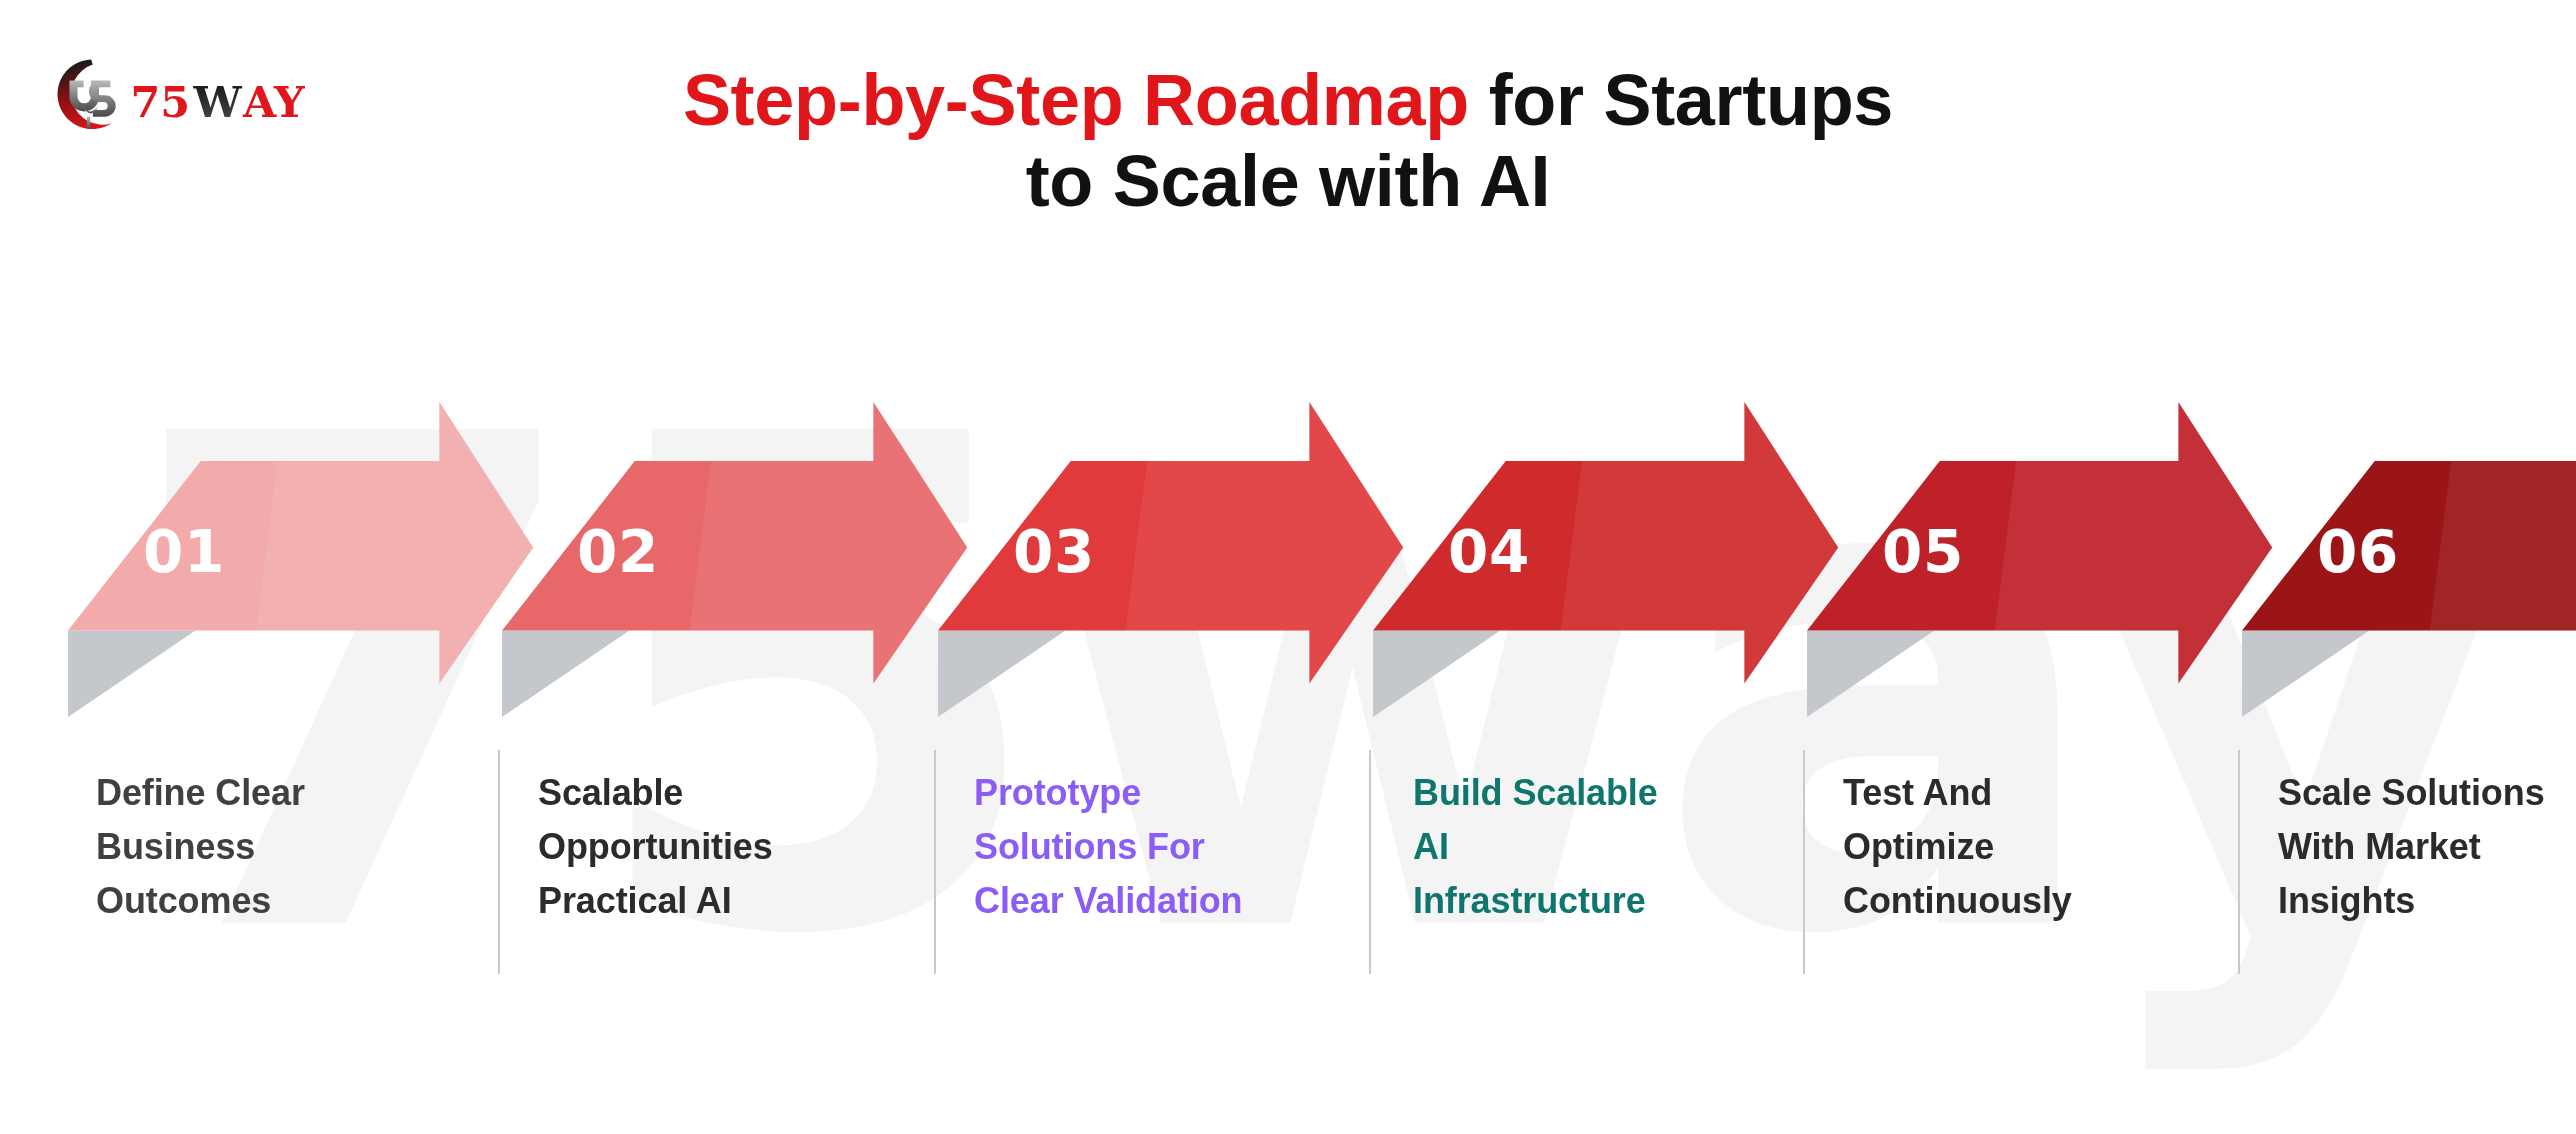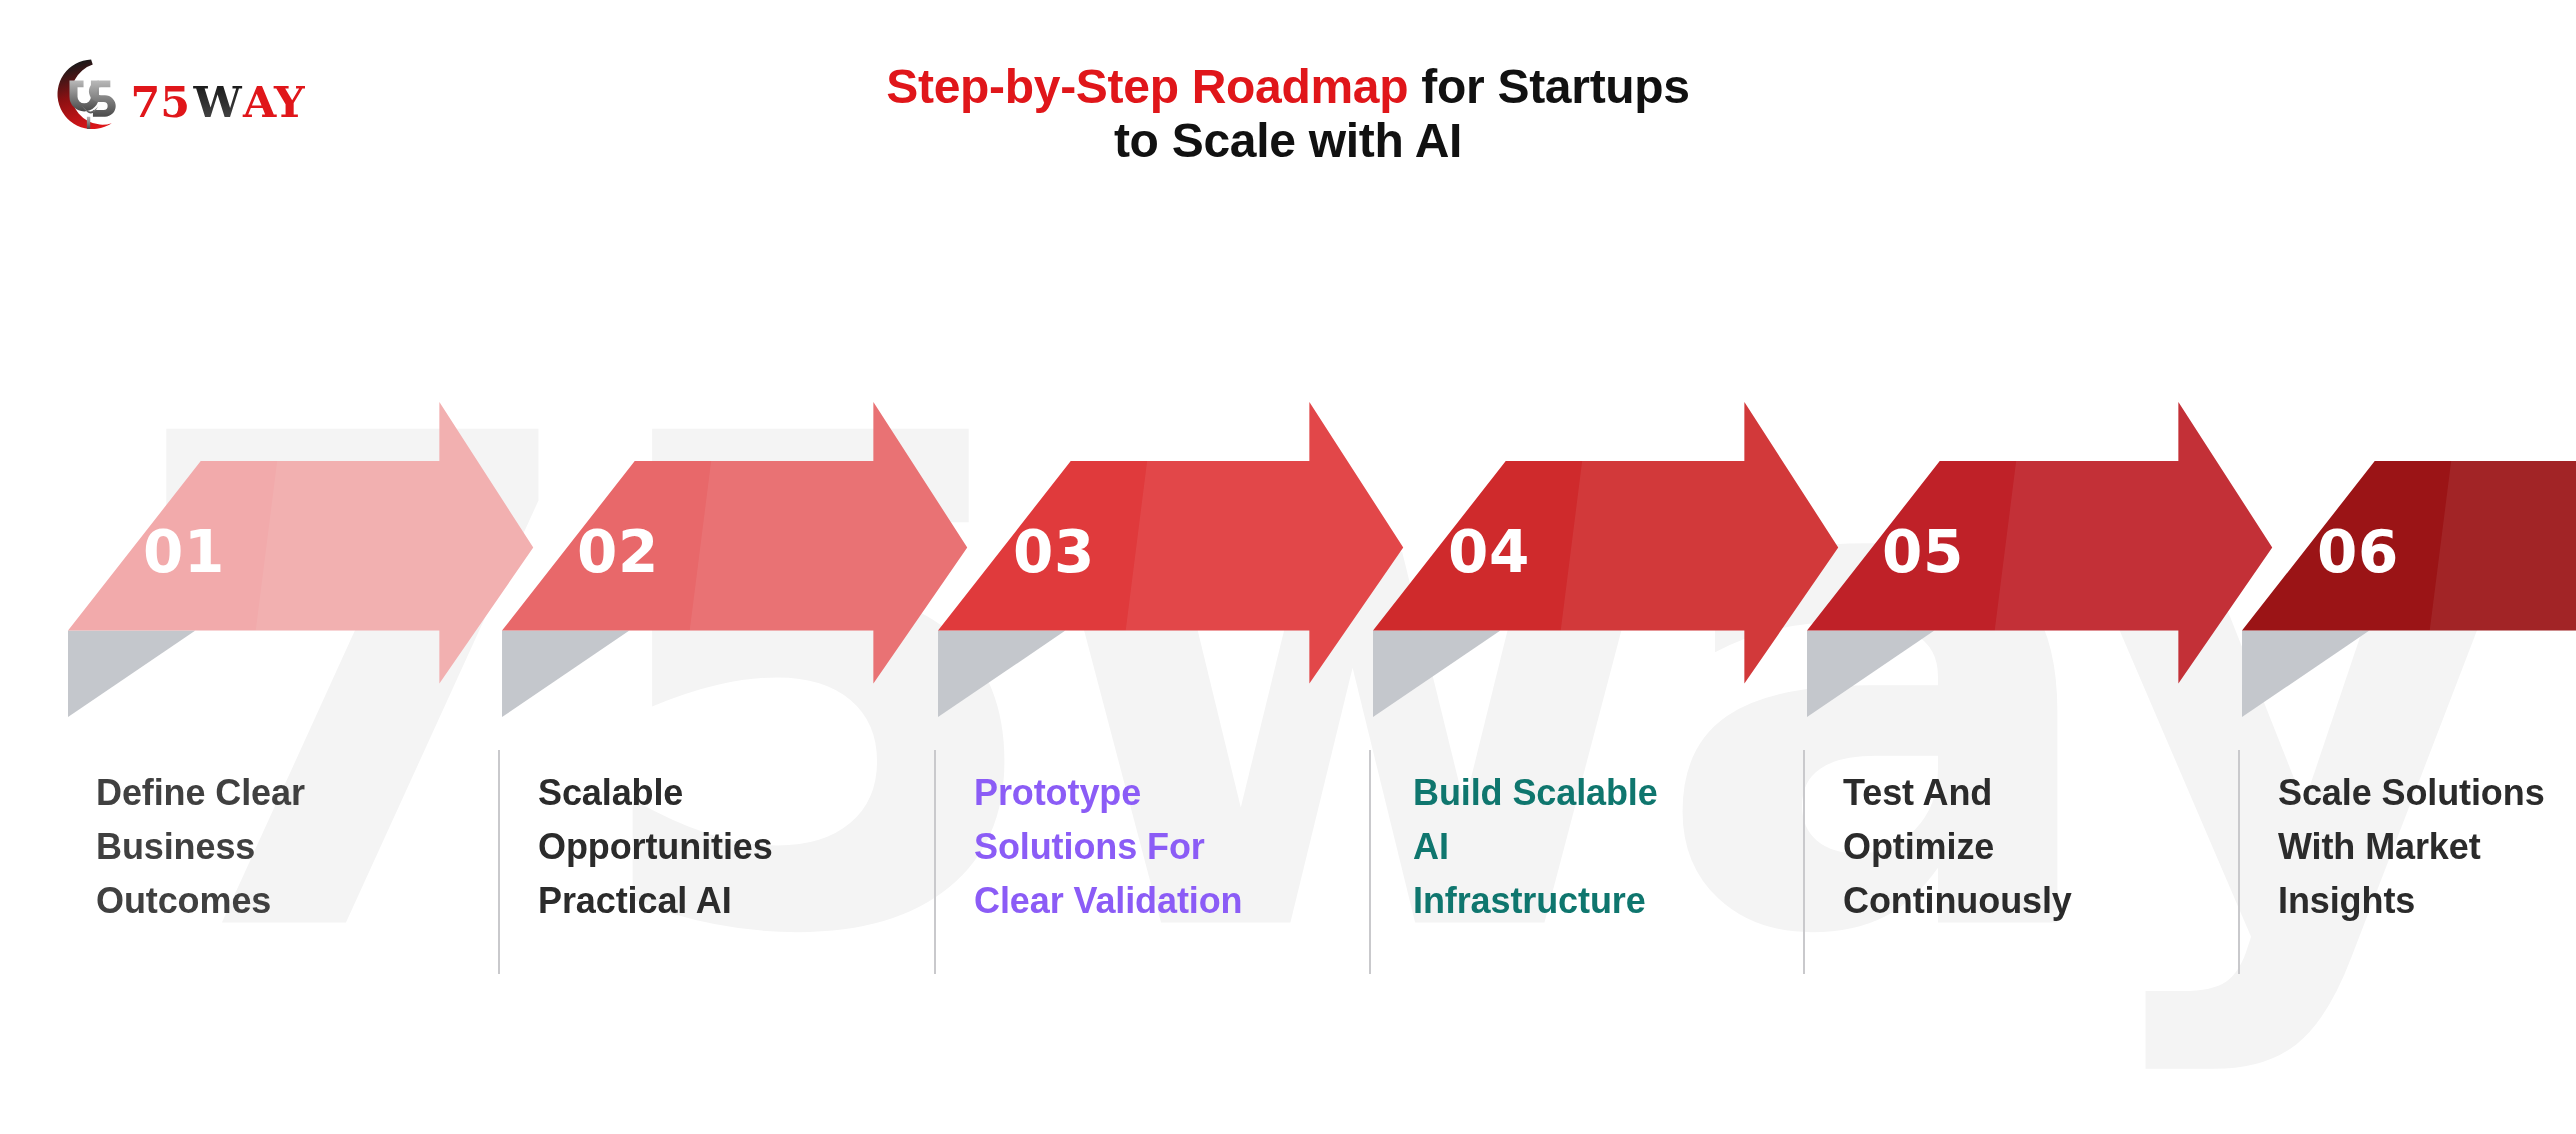--- a/index.html
+++ b/index.html
@@ -43,21 +43,21 @@
     position:absolute;
     left:510px; top:60px;
     width:1556px;
     text-align:center;
     z-index:5;
     line-height:1.12;
   }
   .title-line{
     font-family:"Liberation Sans","DejaVu Sans",sans-serif;
     font-weight:700;
-    font-size:48px;
+    font-size:72px;
     color:#111111;
     letter-spacing:-0.3px;
     white-space:nowrap;
   }
   .title-accent{color:#e0161a;}
 
   
   .steps{
     position:absolute;
     left:0; top:0;

